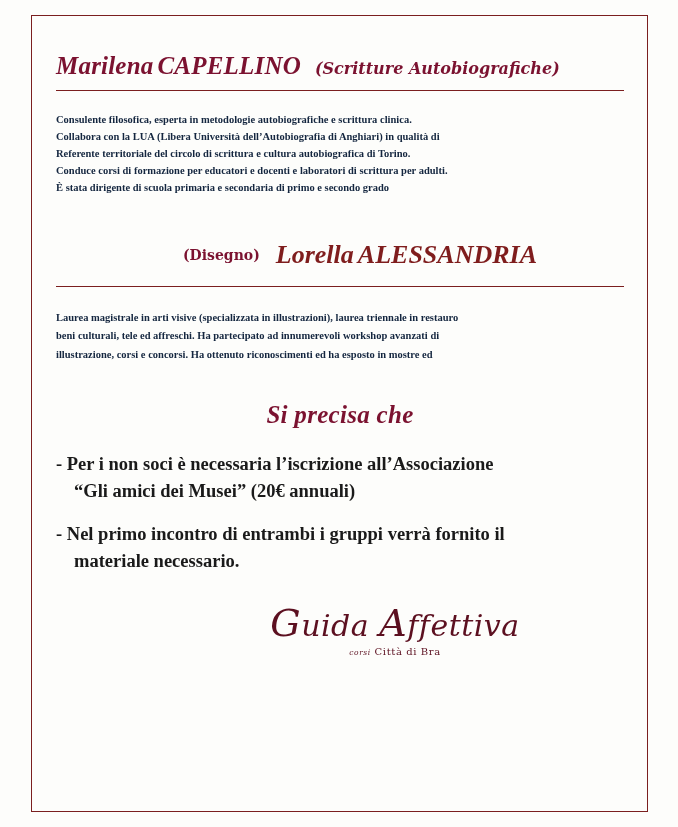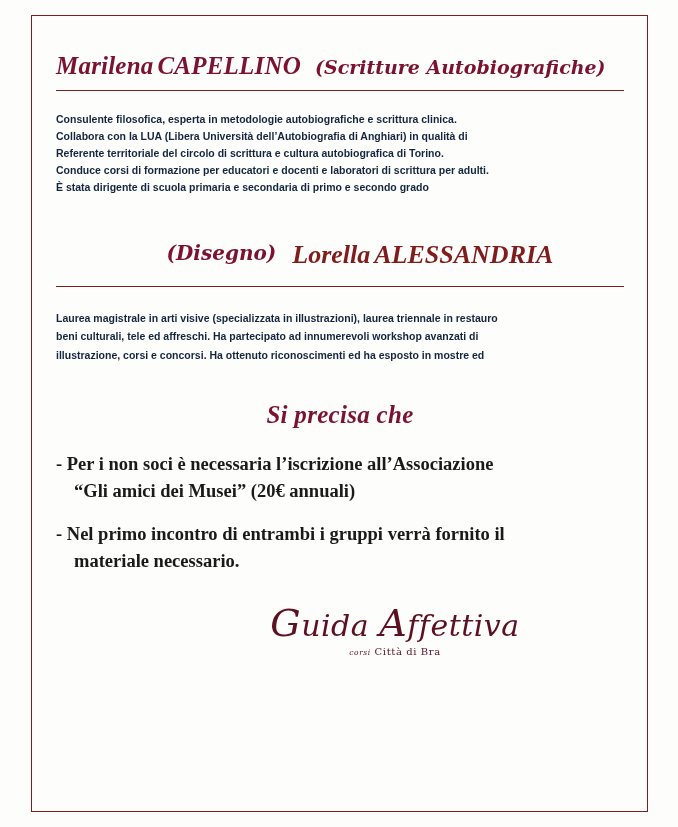--- a/index.html
+++ b/index.html
@@ -48,33 +48,33 @@
     font-weight: bold;
     font-style: italic;
     font-size: 25px;
     color: #7b1230;
     letter-spacing: 0.2px;
   }
   .paren-1 {
     font-family: "DejaVu Serif", serif;
     font-weight: bold;
     font-style: italic;
-    font-size: 19px;
+    font-size: 16px;
     color: #7b1230;
     margin-left: 10px;
   }
   .rule {
     border: 0;
     border-top: 1px solid #7b1f1f;
     margin: 10px 0 0 0;
     width: 100%;
   }
 
   .bio {
-    font-family: Liberation Sans, sans-serif;
+    font-family: Liberation Serif, serif;
     font-weight: bold;
     font-size: 10.5px;
     color: #14263f;
     line-height: 1.62;
     margin-top: 20px;
   }
   .bio div { white-space: nowrap; }
   .bio.bio2 {
     margin-top: 22px;
     line-height: 1.75;
@@ -82,22 +82,21 @@
 
   
   .presenter-2 {
     margin-top: 44px;
     text-align: center;
     padding-left: 40px;
   }
   .paren-2 {
     font-family: "DejaVu Serif", serif;
     font-weight: bold;
-    font-style: italic;
-    font-size: 20px;
+    font-size: 14px;
     color: #7b1230;
     margin-right: 12px;
     vertical-align: 3px;
   }
   .name-2 {
     font-family: "Liberation Serif", serif;
     font-weight: bold;
     font-style: italic;
     font-size: 26px;
     color: #7f1d1d;

